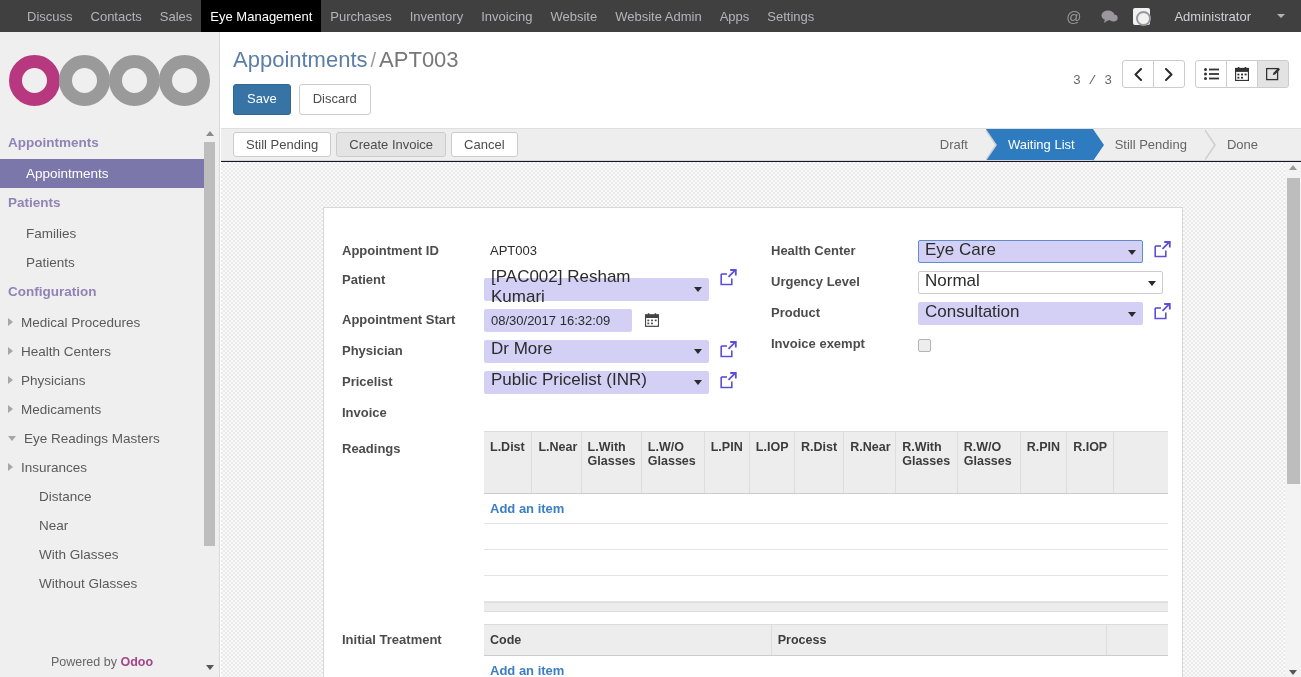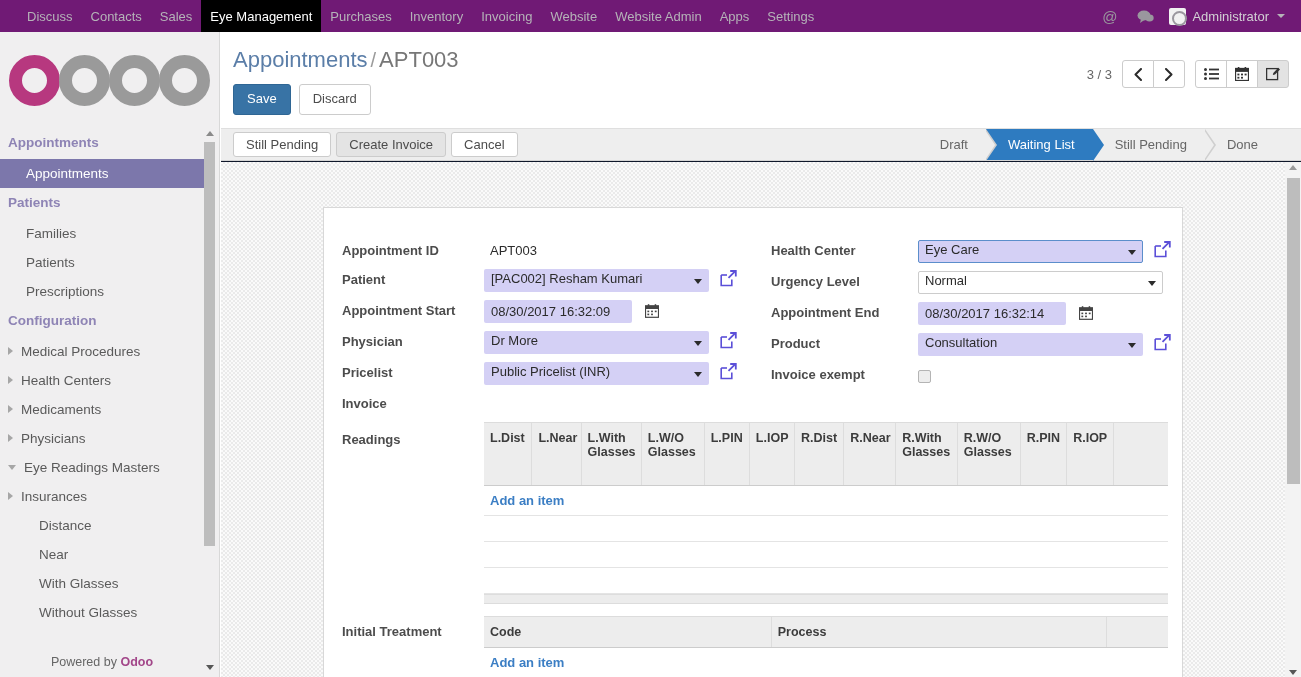--- a/index.html
+++ b/index.html
@@ -10,41 +10,41 @@
     font-family: "Liberation Sans", sans-serif;
     font-size: 13px;
     color: #4c4c4c;
     background: #fff;
   }
 
   
   #topbar {
     position: absolute; top: 0; left: 0;
     width: 1301px; height: 32px;
-    background: #701a75;
+    background: #404040;
     display: flex; align-items: stretch;
   }
   #topbar .menu-items { display: flex; align-items: stretch; padding-left: 18px; }
   .nav-item {
     display: flex; align-items: center;
     padding: 0 9px;
     color: #b5b3b8;
     font-size: 13px;
     white-space: nowrap;
     cursor: pointer;
   }
   .nav-item.active { background: #000; color: #fff; font-weight: normal; }
   #topbar .spacer { flex: 1; }
   #topbar .right-zone { display: flex; align-items: center; padding-right: 10px; gap: 2px; }
   .sysicon {
     color: #9a979e; font-size: 15px; padding: 0 9px;
     display: flex; align-items: center; cursor: pointer;
   }
   .user-block {
-    display: flex; align-items: center; gap: 6px;
+    display: flex; align-items: center; gap: 24px;
     color: #d2d0d4; padding: 0 6px 0 4px; cursor: pointer; font-size: 13px;
   }
   .avatar-box {
     width: 17px; height: 17px; background: #f1f1f1;
     border-radius: 2px; position: relative;
   }
   .avatar-box::after {
     content: ""; position: absolute; left: 3px; top: 3px;
     width: 11px; height: 11px; border-radius: 50%;
     border: 2px solid #9a979e;
@@ -131,21 +131,21 @@
   #btnrow { padding: 12px 0 0 12px; display: flex; gap: 8px; }
   .btn {
     font-size: 13px; padding: 6px 13px; border-radius: 3px;
     border: 1px solid #ccc; background: #fff; color: #4c4c4c; cursor: pointer;
     line-height: 1.3;
   }
   .btn.primary { background: #3873a5; border-color: #2f6694; color: #fff; }
 
   #pager {
     position: absolute; right: 12px; top: 24px;
-    display: flex; align-items: center; gap: 10px;
+    display: flex; align-items: flex-end; gap: 10px; font-family: Liberation Mono, monospace;
   }
   #pager .count { font-size: 13px; color: #666; }
   .bgroup { display: flex; }
   .bgroup .gb {
     width: 32px; height: 28px; border: 1px solid #ccc; background: #fff;
     display: flex; align-items: center; justify-content: center;
     cursor: pointer; color: #3a3a3a; font-size: 14px;
     margin-left: -1px;
   }
   .bgroup .gb:first-child { margin-left: 0; border-radius: 3px 0 0 3px; }
@@ -208,21 +208,21 @@
     font-weight: bold; color: #4c4c4c; font-size: 13px; white-space: nowrap; }
   .valcol { vertical-align: top; padding: 4px 0 4px 0; }
 
   .o-input {
     background: #d4d0f5; border: 1px solid transparent; border-radius: 2px;
     height: 23px; font-size: 13px; color: #2b2b2b; padding: 0 6px;
     display: inline-flex; align-items: center; cursor: text;
   }
   .o-select {
     background: #d4d0f5; border: 1px solid transparent; border-radius: 2px;
-    height: 23px; font-size: 13px; color: #2b2b2b; padding: 0 20px 4px 6px;
+    height: 23px; font-size: 17px; color: #2b2b2b; padding: 0 20px 4px 6px;
     display: inline-flex; align-items: center; position: relative; cursor: pointer;
   }
   .o-select.plain { background: #fff; border: 1px solid #ccc; }
   .o-select.focused { border: 1px solid #5b8ecb; }
   .o-select .dd {
     position: absolute; right: 6px; top: 50%; margin-top: -2px;
     width: 0; height: 0;
     border-left: 4px solid transparent; border-right: 4px solid transparent;
     border-top: 5px solid #2b2b2b;
   }
@@ -326,39 +326,38 @@
   </div>
 
   <div style="width:204px;">
     <div class="side-sec">Appointments</div>
     <div class="side-link selected"><span>Appointments</span></div>
 
     <div class="side-sec">Patients</div>
     <div class="side-link"><span>Families</span></div>
     <div class="side-link"><span>Patients</span></div>
 
-    <div class="side-link"><span>Prescriptions</span></div>
 
     <div class="side-sec">Configuration</div>
 
     <div class="side-toggle">
         <span class="tri-right"></span>
         <span>Medical Procedures</span>
       </div>
     <div class="side-toggle">
         <span class="tri-right"></span>
         <span>Health Centers</span>
       </div>
     <div class="side-toggle">
         <span class="tri-right"></span>
-        <span>Medicaments</span>
+        <span>Physicians</span>
       </div>
     <div class="side-toggle">
         <span class="tri-right"></span>
-        <span>Physicians</span>
+        <span>Medicaments</span>
       </div>
     <div class="side-toggle">
         <span class="tri-down"></span>
         <span>Eye Readings Masters</span>
       </div>
     <div class="side-toggle">
         <span class="tri-right"></span>
         <span>Insurances</span>
       </div>
 
@@ -571,39 +570,20 @@
               </span>
             </td>
           </tr>
           <tr>
             <td class="lblcol" style="width:165px;">Urgency Level</td>
             <td class="valcol">
               <span class="o-select plain" style="width:245px;">
                     <span>Normal</span>
                     <span class="dd"></span>
                   </span>
-            </td>
-          </tr>
-          <tr>
-            <td class="lblcol" style="width:165px;">Appointment End</td>
-            <td class="valcol">
-              <span class="o-input" style="width:148px;">08/30/2017 16:32:14</span>
-              <span class="cal-ico">
-                <svg width="14" height="14" viewBox="0 0 14 14">
-                      <rect x="0.5" y="1.8" width="13" height="11.5" fill="none" stroke="#444" stroke-width="1.2"></rect>
-                      <rect x="0.5" y="1.8" width="13" height="3.2" fill="#444"></rect>
-                      <rect x="2.8" y="0.2" width="1.5" height="3" fill="#444"></rect>
-                      <rect x="9.7" y="0.2" width="1.5" height="3" fill="#444"></rect>
-                      <rect x="2.4" y="6.6" width="1.8" height="1.6" fill="#444"></rect>
-                      <rect x="6.1" y="6.6" width="1.8" height="1.6" fill="#444"></rect>
-                      <rect x="9.8" y="6.6" width="1.8" height="1.6" fill="#444"></rect>
-                      <rect x="2.4" y="9.6" width="1.8" height="1.6" fill="#444"></rect>
-                      <rect x="6.1" y="9.6" width="1.8" height="1.6" fill="#444"></rect>
-                    </svg>
-              </span>
             </td>
           </tr>
           <tr>
             <td class="lblcol" style="width:165px;">Product</td>
             <td class="valcol">
               <span class="o-select" style="width:225px;">
                     <span>Consultation</span>
                     <span class="dd"></span>
                   </span>
               <span class="ext-link">

